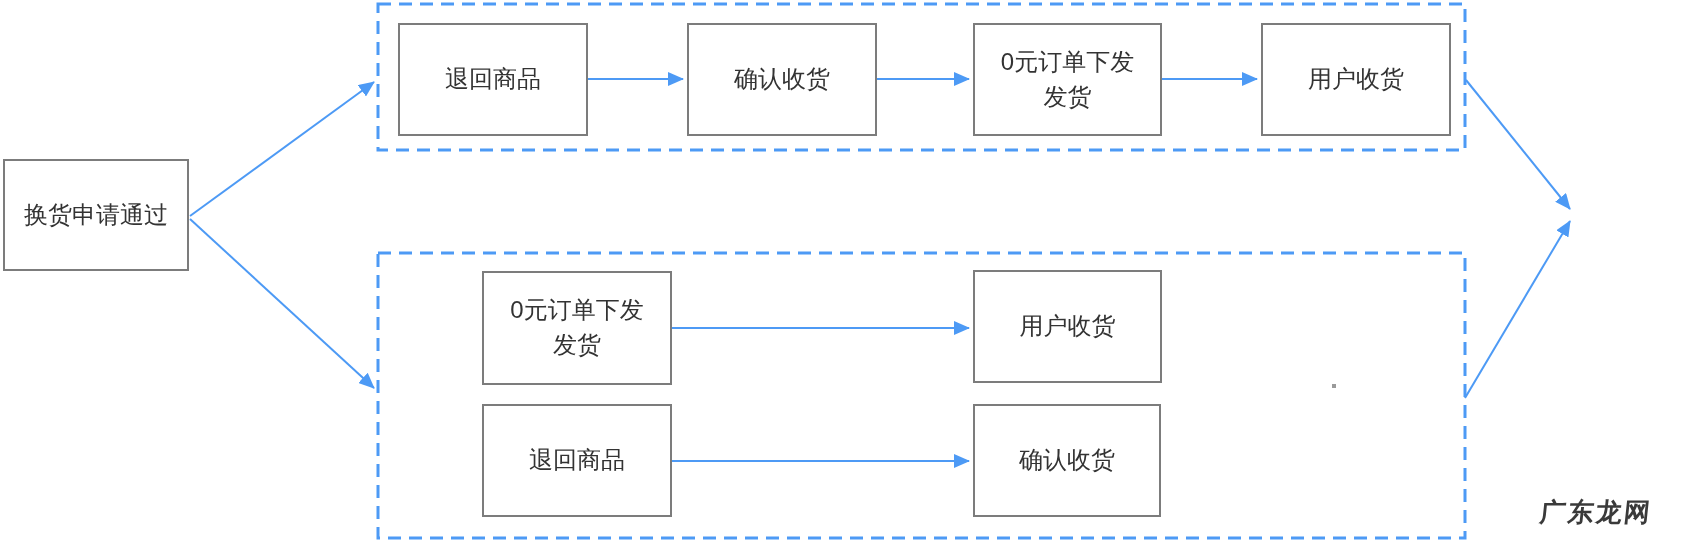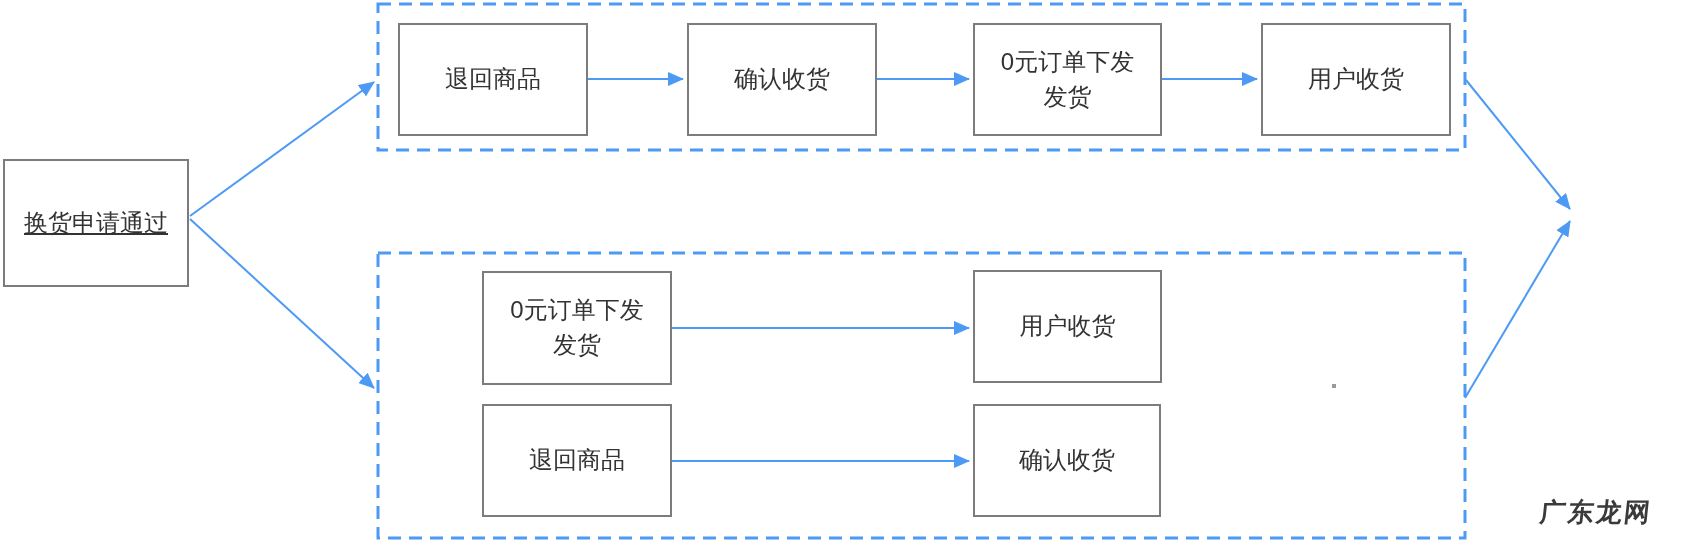--- a/index.html
+++ b/index.html
@@ -54,21 +54,21 @@
     <line x1="877" y1="79" x2="969" y2="79" stroke="#4D9AF5" stroke-width="2" marker-end="url(#arrow)"></line>
     <line x1="1162" y1="79" x2="1257" y2="79" stroke="#4D9AF5" stroke-width="2" marker-end="url(#arrow)"></line>
 
     <line x1="672" y1="328" x2="969" y2="328" stroke="#4D9AF5" stroke-width="2" marker-end="url(#arrow)"></line>
     <line x1="672" y1="461" x2="969" y2="461" stroke="#4D9AF5" stroke-width="2" marker-end="url(#arrow)"></line>
 
     <line x1="1466" y1="80" x2="1570" y2="209" stroke="#4D9AF5" stroke-width="2" marker-end="url(#arrow)"></line>
     <line x1="1465" y1="398" x2="1570" y2="221" stroke="#4D9AF5" stroke-width="2" marker-end="url(#arrow)"></line>
   </svg>
 
-  <div class="node" style="left:3px;top:159px;width:186px;height:128px;text-decoration:underline;">
+  <div class="node" style="left:3px;top:159px;width:186px;height:112px;">
     <span class="lbl">换货申请通过</span>
   </div>
 
   <div class="node" style="left:398px;top:23px;width:190px;height:113px;">
     <span class="lbl">退回商品</span>
   </div>
   <div class="node" style="left:687px;top:23px;width:190px;height:113px;">
     <span class="lbl">确认收货</span>
   </div>
   <div class="node" style="left:973px;top:23px;width:189px;height:113px;">

